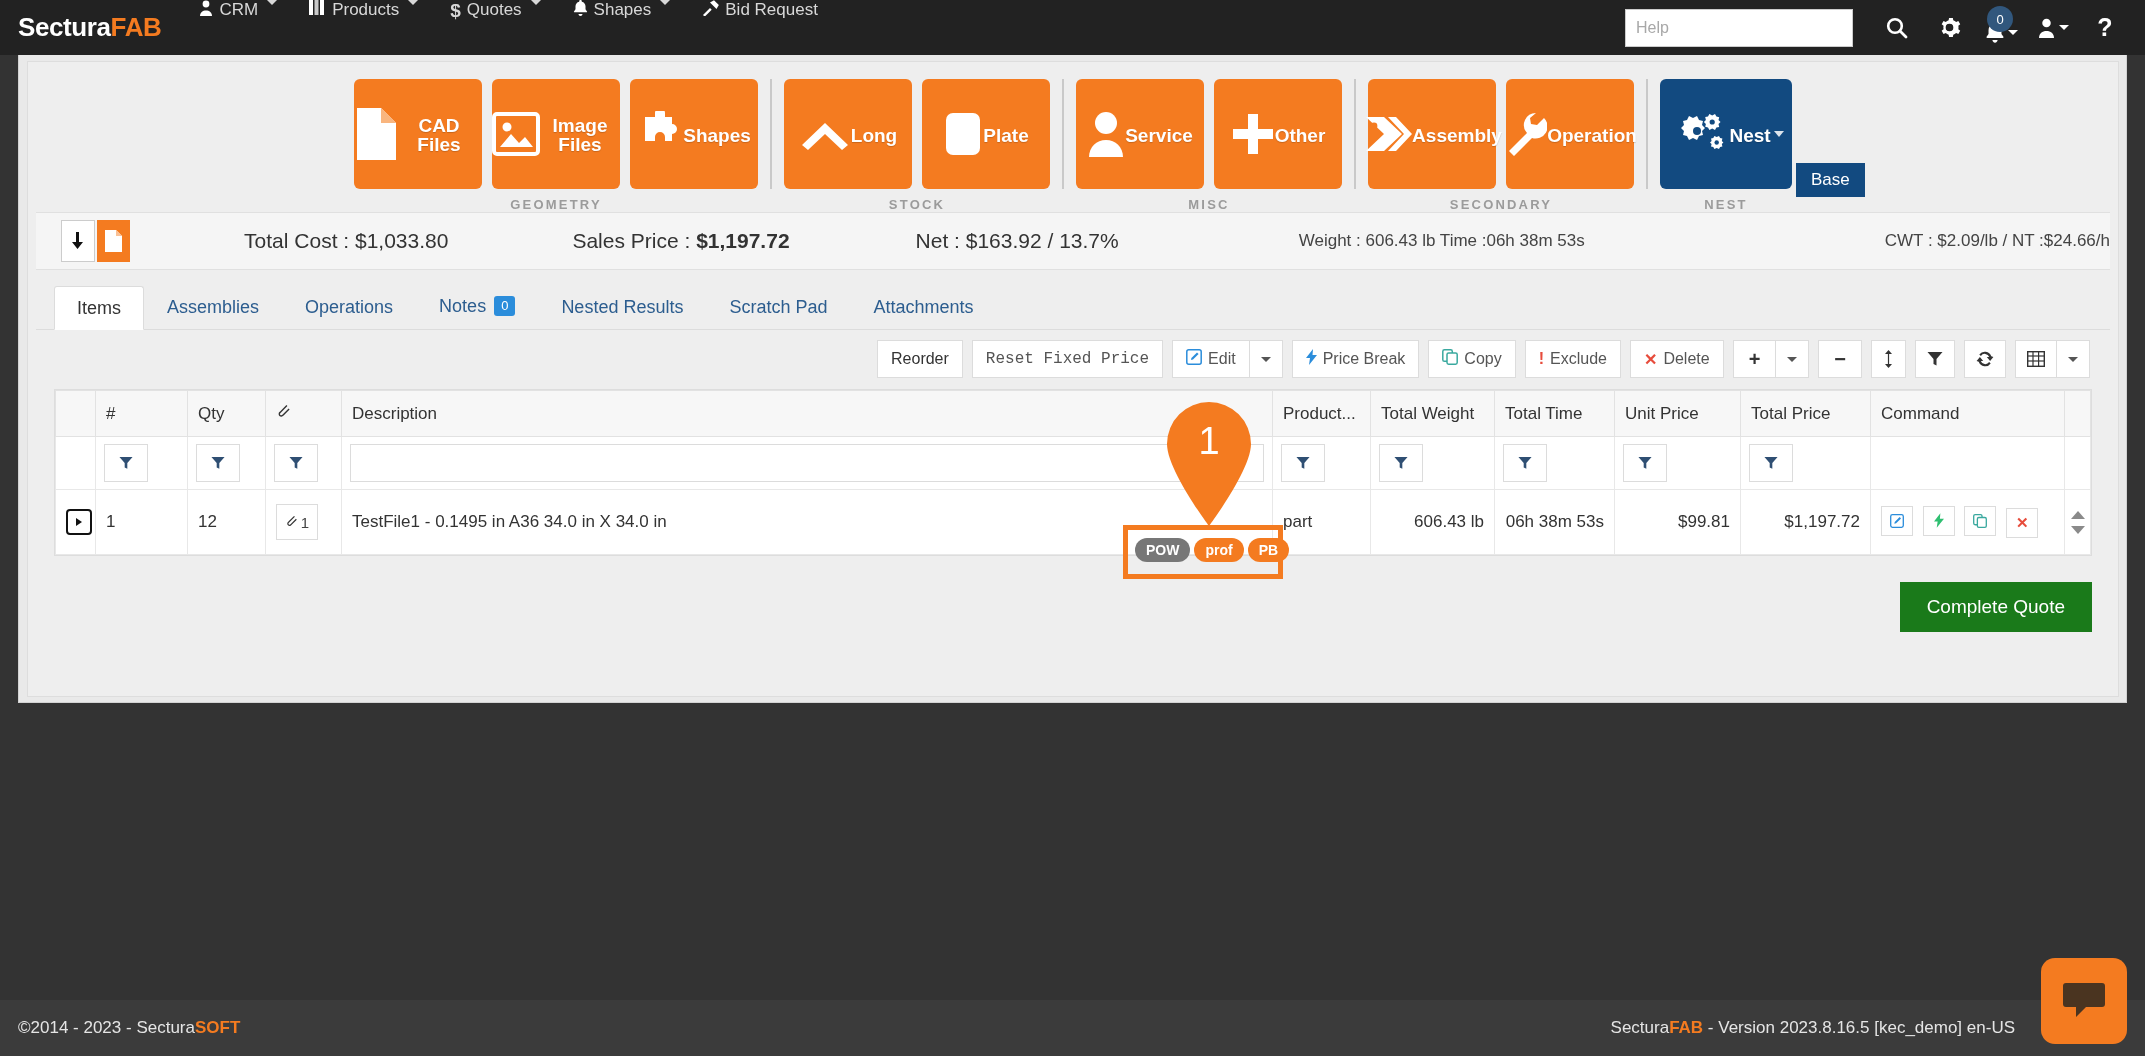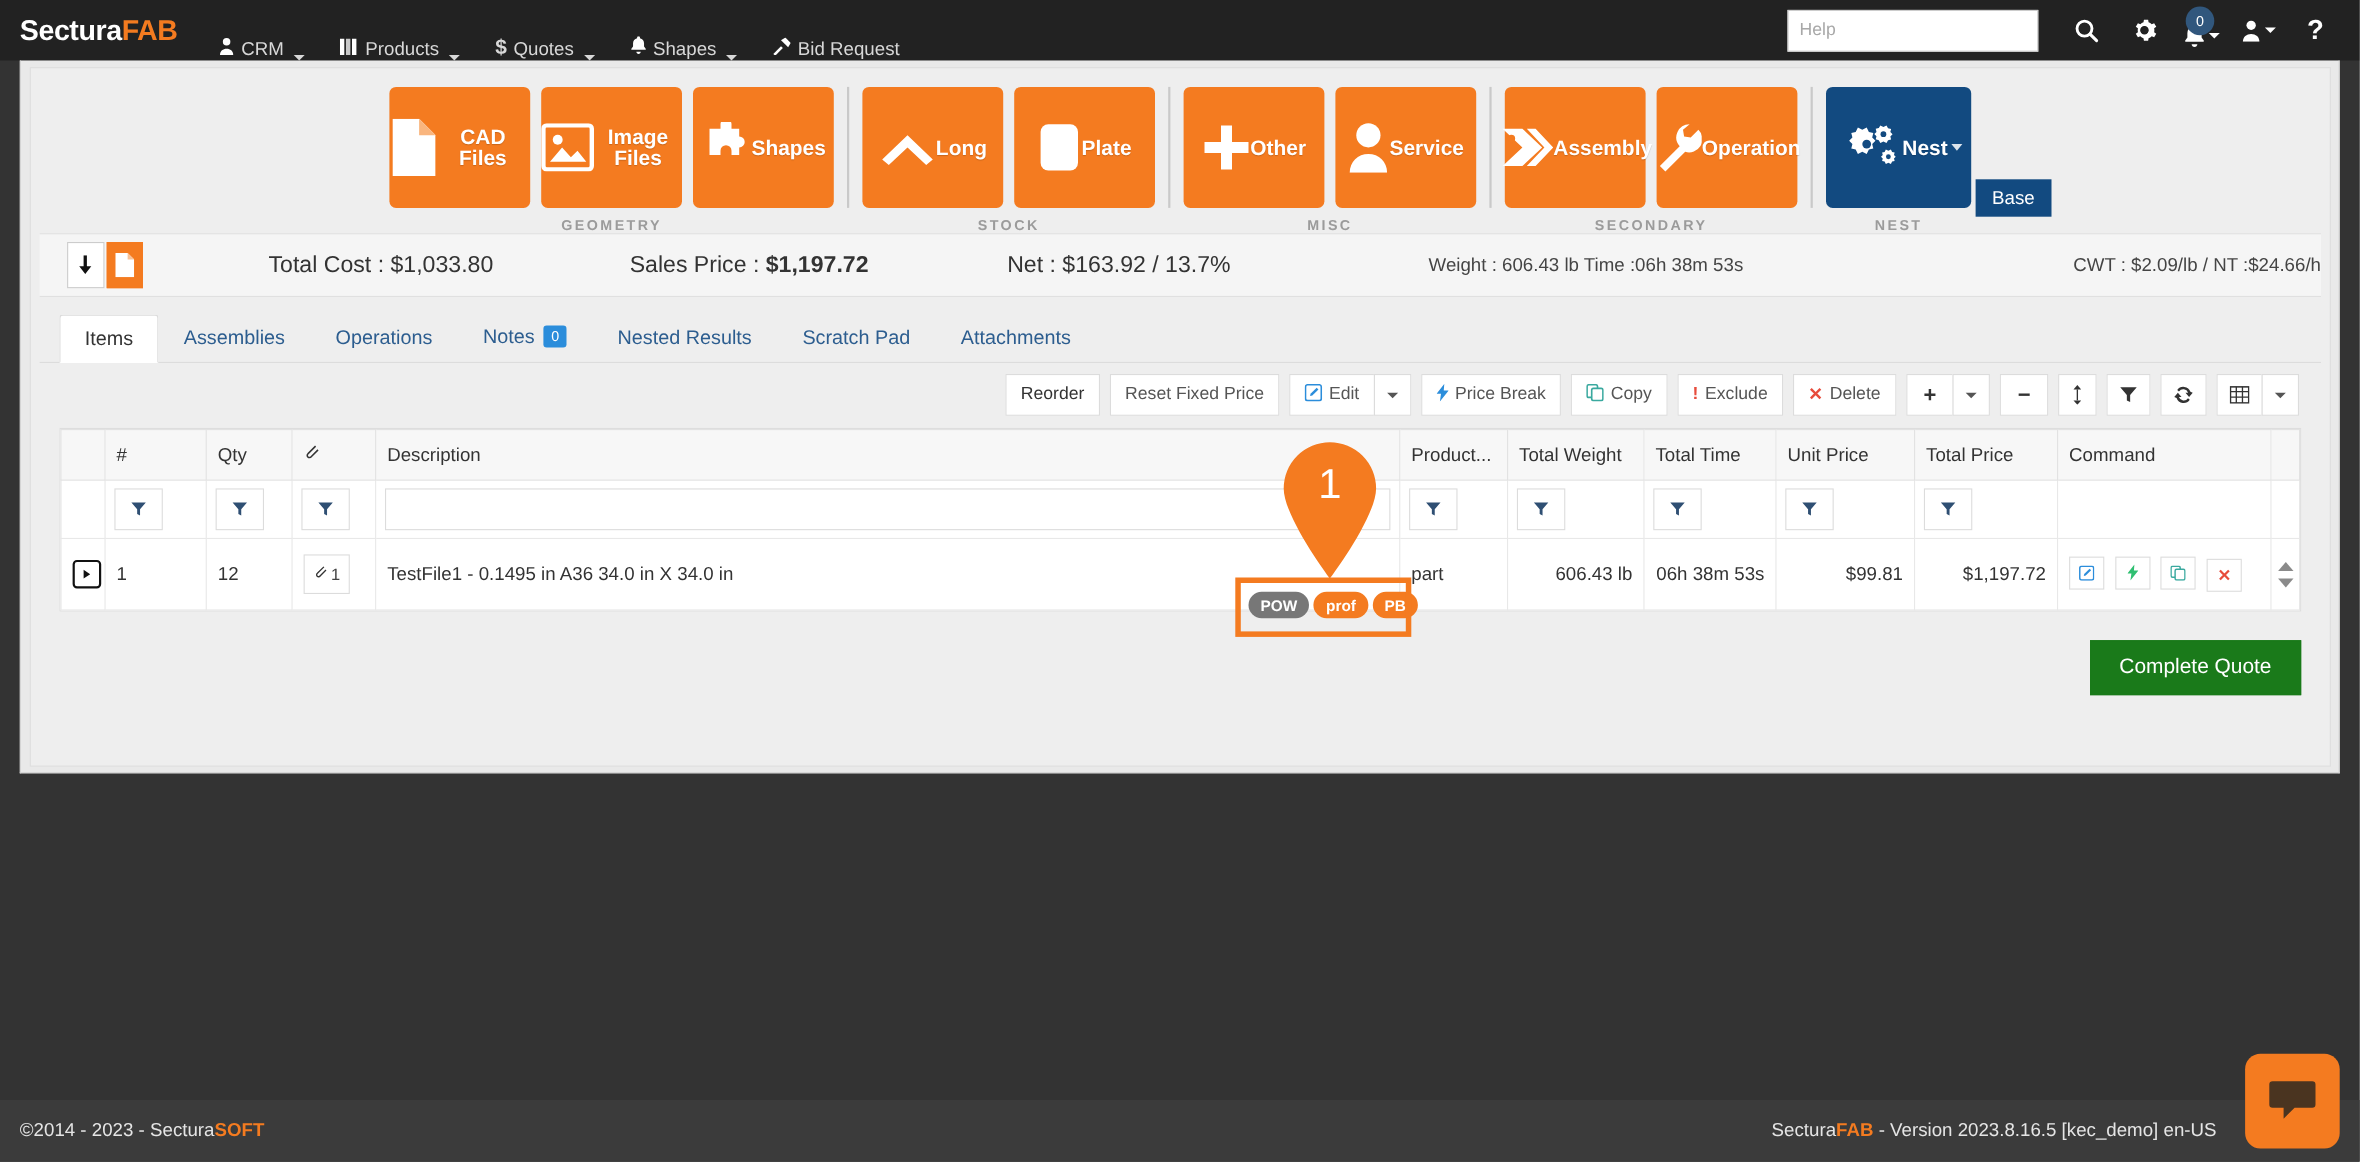--- a/index.html
+++ b/index.html
@@ -18,21 +18,21 @@
     position: relative;
   }
   .brand {
     color: #ffffff; font-size: 26px; font-weight: bold;
     margin-left: 18px; margin-right: 22px; letter-spacing: -0.4px;
   }
   .brand .fab { color: #f47b20; }
   .nav-item {
     color: #d8d8d8; font-size: 17px;
     padding: 0 16px; height: 55px;
-    display: flex; align-items: flex-end; gap: 6px;
+    display: flex; align-items: flex-start; gap: 6px;
     cursor: pointer; white-space: nowrap;
   }
   .caret {
     display: inline-block; width: 0; height: 0;
     border-left: 5px solid transparent;
     border-right: 5px solid transparent;
     border-top: 5px solid currentColor;
     margin-left: 3px;
   }
   .nav-right {
@@ -451,34 +451,34 @@
         </div>
         <div class="grp-label">STOCK</div>
       </div>
 
       <div class="sep"></div>
 
       <div class="grp-inner">
         <div class="grp-btns">
           <button class="bigbtn">
             <span class="glyph">
-              <svg width="44" height="44" viewBox="0 0 44 44">
-                  <path d="M17 2h10v15h15v10H27v15H17V27H2V17h15z" fill="#fff"></path>
-                </svg>
-            </span>
-            <span class="cap">Other</span>
-          </button>
-          <button class="bigbtn">
-            <span class="glyph">
               <svg width="38" height="46" viewBox="0 0 38 46">
                   <circle cx="19" cy="12" r="11" fill="#fff"></circle>
                   <path d="M2 46c0-10 7.5-17 17-17s17 7 17 17z" fill="#fff"></path>
                 </svg>
             </span>
             <span class="cap">Service</span>
+          </button>
+          <button class="bigbtn">
+            <span class="glyph">
+              <svg width="44" height="44" viewBox="0 0 44 44">
+                  <path d="M17 2h10v15h15v10H27v15H17V27H2V17h15z" fill="#fff"></path>
+                </svg>
+            </span>
+            <span class="cap">Other</span>
           </button>
         </div>
         <div class="grp-label">MISC</div>
       </div>
 
       <div class="sep"></div>
 
       <div class="grp-inner">
         <div class="grp-btns">
           <button class="bigbtn">
@@ -574,21 +574,21 @@
       <div class="tab">
         <span>Scratch Pad</span>
       </div>
       <div class="tab">
         <span>Attachments</span>
       </div>
     </div>
 
     <div class="actionbar">
       <button class="btn strong">Reorder</button>
-      <button class="btn" style="margin-left:9px;">Reset Fixed Price</button>
+      <button class="btn" style="margin-left:9px;font-family:Liberation Mono, monospace;">Reset Fixed Price</button>
 
       <div class="btn-group">
         <button class="btn">
           <span class="blue">
             <svg width="16" height="16" viewBox="0 0 16 16">
                 <rect x="0.8" y="0.8" width="14.4" height="14.4" rx="2" fill="none" stroke="#2b8ddb" stroke-width="1.5"></rect>
                 <path d="M11 3.4l1.6 1.6L7 10.6 5 11l.4-2z" fill="#2b8ddb"></path>
               </svg>
           </span>
           <span>Edit</span>

